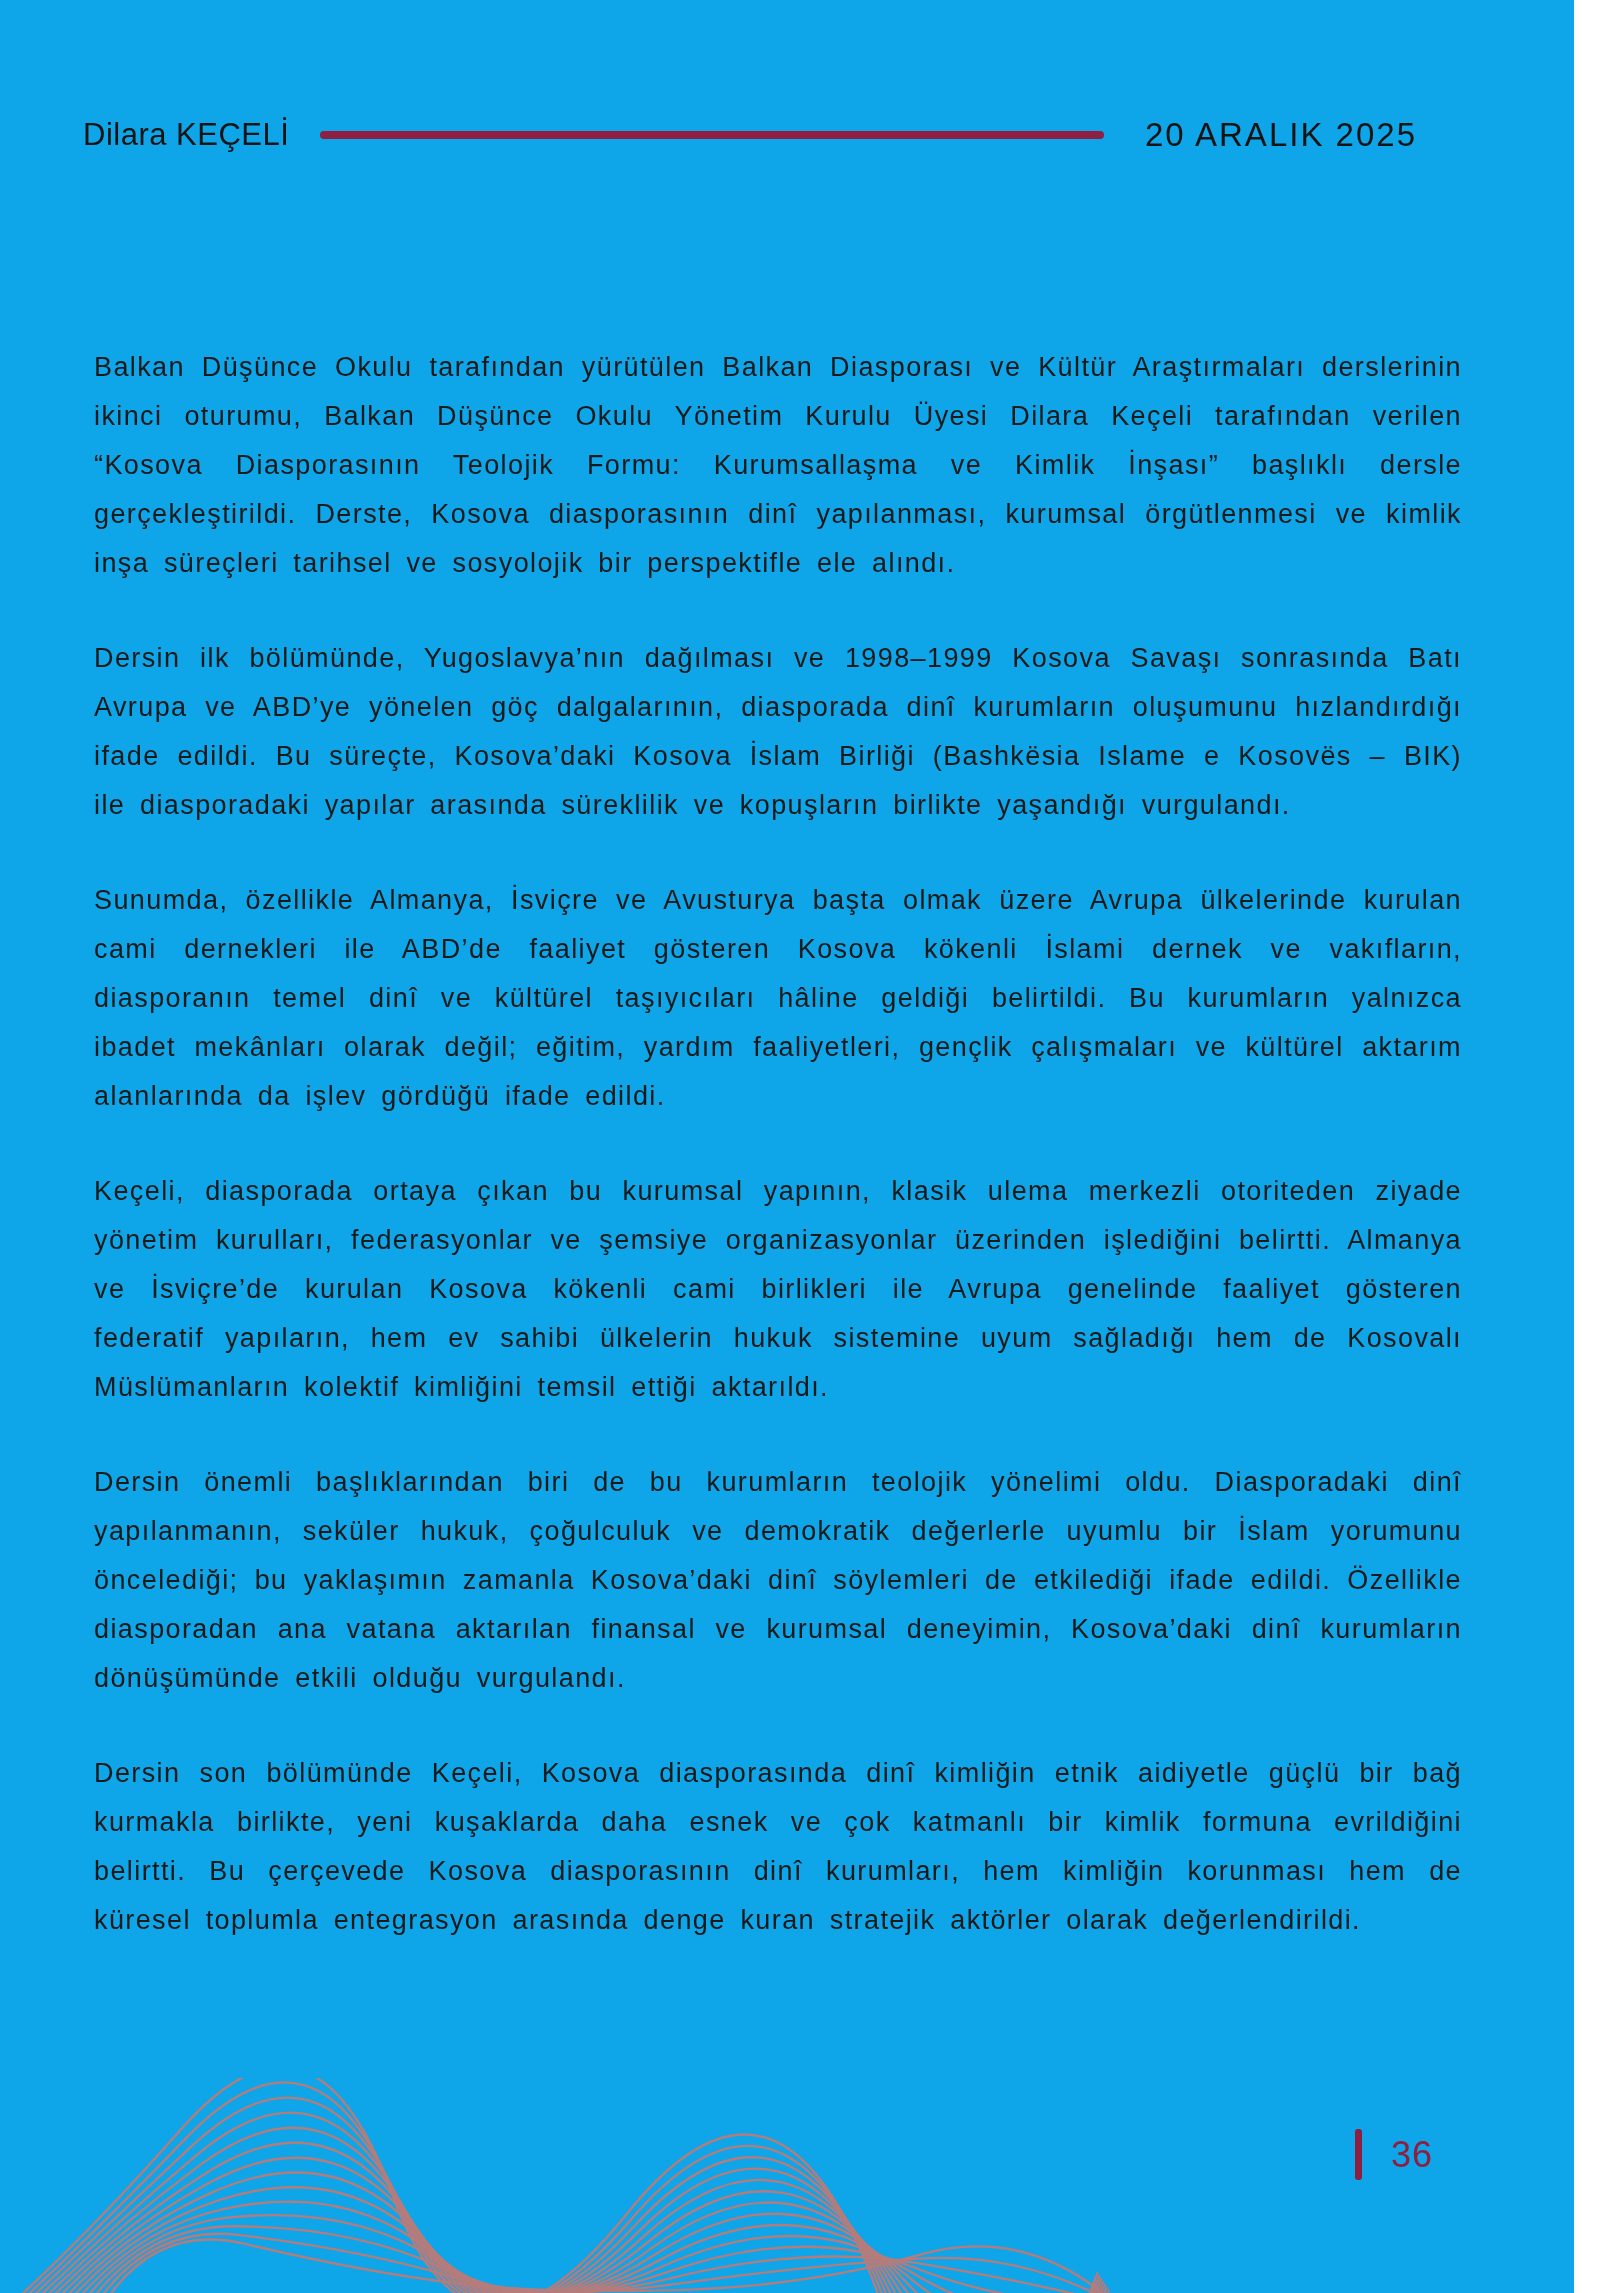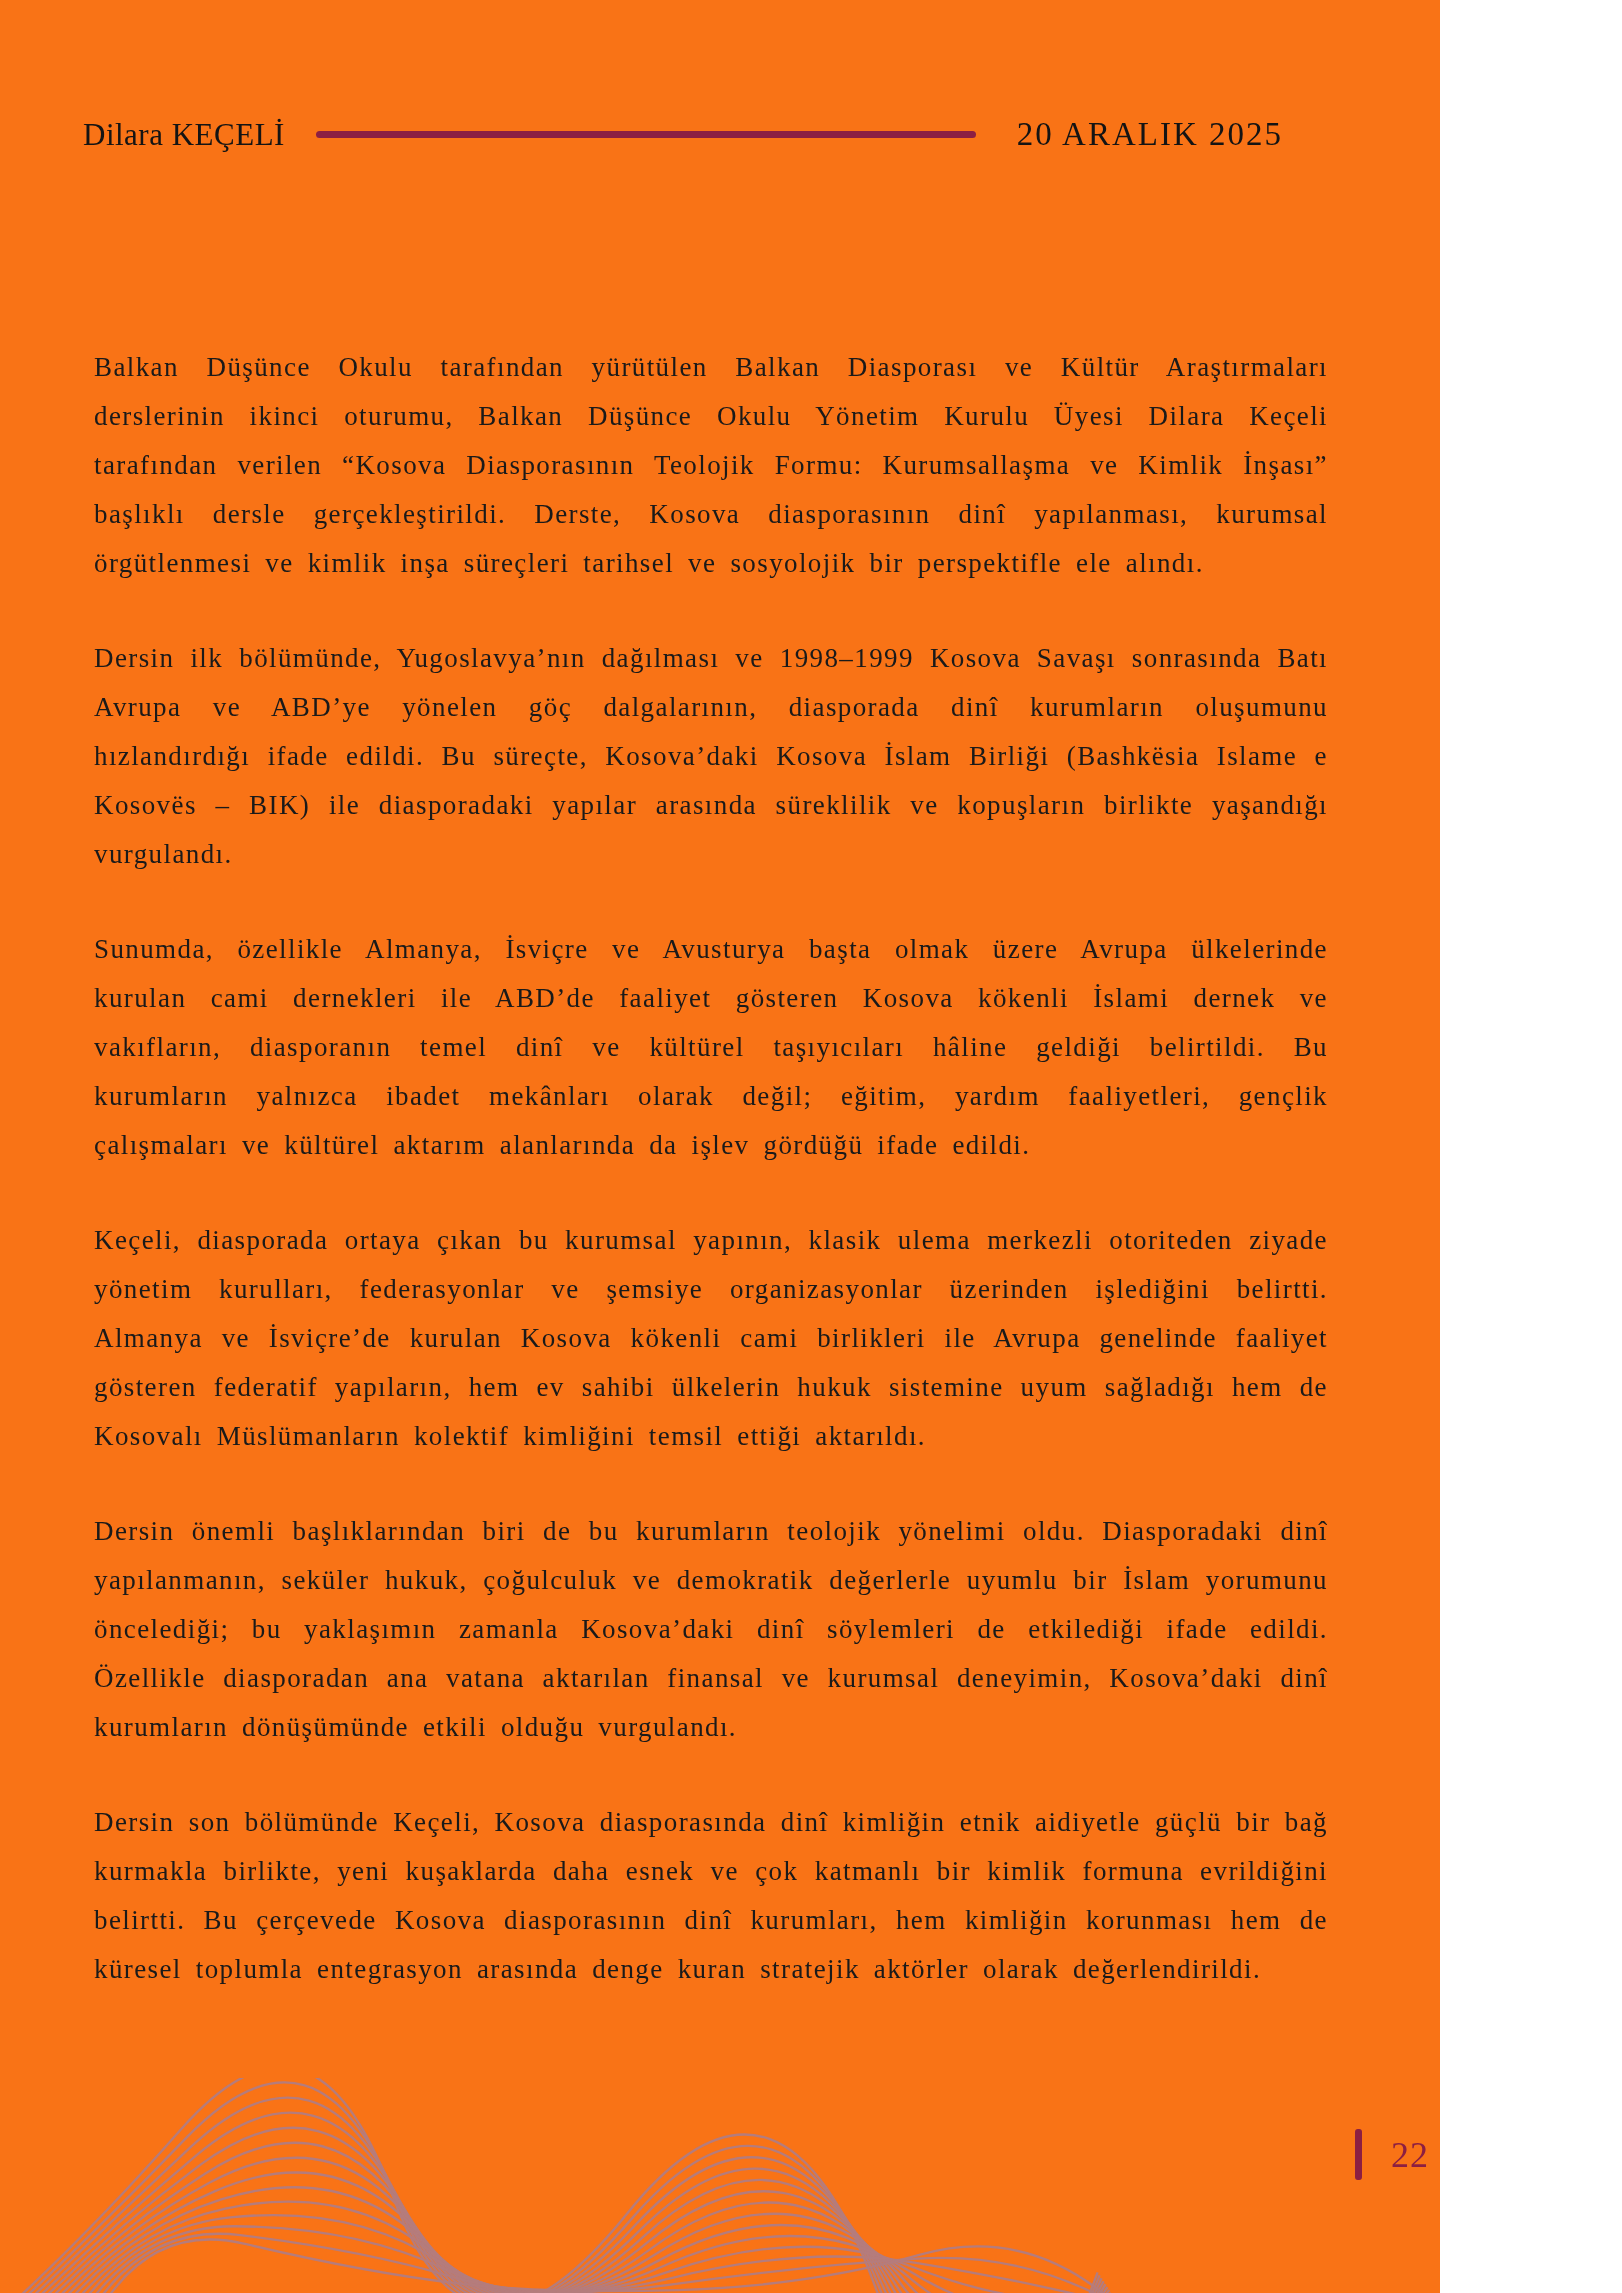--- a/index.html
+++ b/index.html
@@ -1,20 +1,20 @@
 <!DOCTYPE html>
 <html lang="tr"><head>
 <meta charset="utf-8">
 <style>
   html,body{margin:0;padding:0;}
   .page{
     position:relative;
-    width:1440px;height:2294px;
-    background:#f97316;
-    font-family:Liberation Serif, serif;
+    width:1574px;height:2294px;
+    background:#0ea5e9;
+    font-family:Liberation Sans, sans-serif;
     color:#1A1A1A;
     overflow:hidden;
   }
   
   .header{
     position:absolute;top:116px;left:83px;right:157px;
     display:flex;align-items:center;
   }
   .author{
     font-size:31px;letter-spacing:0.5px;color:#141414;white-space:nowrap;
@@ -84,21 +84,21 @@
     <p>Balkan Düşünce Okulu tarafından yürütülen Balkan Diasporası ve Kültür Araştırmaları derslerinin ikinci oturumu, Balkan Düşünce Okulu Yönetim Kurulu Üyesi Dilara Keçeli tarafından verilen “Kosova Diasporasının Teolojik Formu: Kurumsallaşma ve Kimlik İnşası” başlıklı dersle gerçekleştirildi. Derste, Kosova diasporasının dinî yapılanması, kurumsal örgütlenmesi ve kimlik inşa süreçleri tarihsel ve sosyolojik bir perspektifle ele alındı.</p>
     <p>Dersin ilk bölümünde, Yugoslavya’nın dağılması ve 1998–1999 Kosova Savaşı sonrasında Batı Avrupa ve ABD’ye yönelen göç dalgalarının, diasporada dinî kurumların oluşumunu hızlandırdığı ifade edildi. Bu süreçte, Kosova’daki Kosova İslam Birliği (Bashkësia Islame e Kosovës – BIK) ile diasporadaki yapılar arasında süreklilik ve kopuşların birlikte yaşandığı vurgulandı.</p>
     <p>Sunumda, özellikle Almanya, İsviçre ve Avusturya başta olmak üzere Avrupa ülkelerinde kurulan cami dernekleri ile ABD’de faaliyet gösteren Kosova kökenli İslami dernek ve vakıfların, diasporanın temel dinî ve kültürel taşıyıcıları hâline geldiği belirtildi. Bu kurumların yalnızca ibadet mekânları olarak değil; eğitim, yardım faaliyetleri, gençlik çalışmaları ve kültürel aktarım alanlarında da işlev gördüğü ifade edildi.</p>
     <p>Keçeli, diasporada ortaya çıkan bu kurumsal yapının, klasik ulema merkezli otoriteden ziyade yönetim kurulları, federasyonlar ve şemsiye organizasyonlar üzerinden işlediğini belirtti. Almanya ve İsviçre’de kurulan Kosova kökenli cami birlikleri ile Avrupa genelinde faaliyet gösteren federatif yapıların, hem ev sahibi ülkelerin hukuk sistemine uyum sağladığı hem de Kosovalı Müslümanların kolektif kimliğini temsil ettiği aktarıldı.</p>
     <p>Dersin önemli başlıklarından biri de bu kurumların teolojik yönelimi oldu. Diasporadaki dinî yapılanmanın, seküler hukuk, çoğulculuk ve demokratik değerlerle uyumlu bir İslam yorumunu öncelediği; bu yaklaşımın zamanla Kosova’daki dinî söylemleri de etkilediği ifade edildi. Özellikle diasporadan ana vatana aktarılan finansal ve kurumsal deneyimin, Kosova’daki dinî kurumların dönüşümünde etkili olduğu vurgulandı.</p>
     <p>Dersin son bölümünde Keçeli, Kosova diasporasında dinî kimliğin etnik aidiyetle güçlü bir bağ kurmakla birlikte, yeni kuşaklarda daha esnek ve çok katmanlı bir kimlik formuna evrildiğini belirtti. Bu çerçevede Kosova diasporasının dinî kurumları, hem kimliğin korunması hem de küresel toplumla entegrasyon arasında denge kuran stratejik aktörler olarak değerlendirildi.</p>
   </main>
 
   <div class="pageno">
     <span class="pageno-bar"></span>
-    <span class="pageno-num">22</span>
+    <span class="pageno-num">36</span>
   </div>
 
   <svg class="waves" viewBox="0 0 1200 220" preserveAspectRatio="none">
       <path d="M -70 300
       Q 50 205 185 52
       T 400 118
       T 640 138
       T 900 232
       T 1120 198"></path>
       <path d="M -59 300

